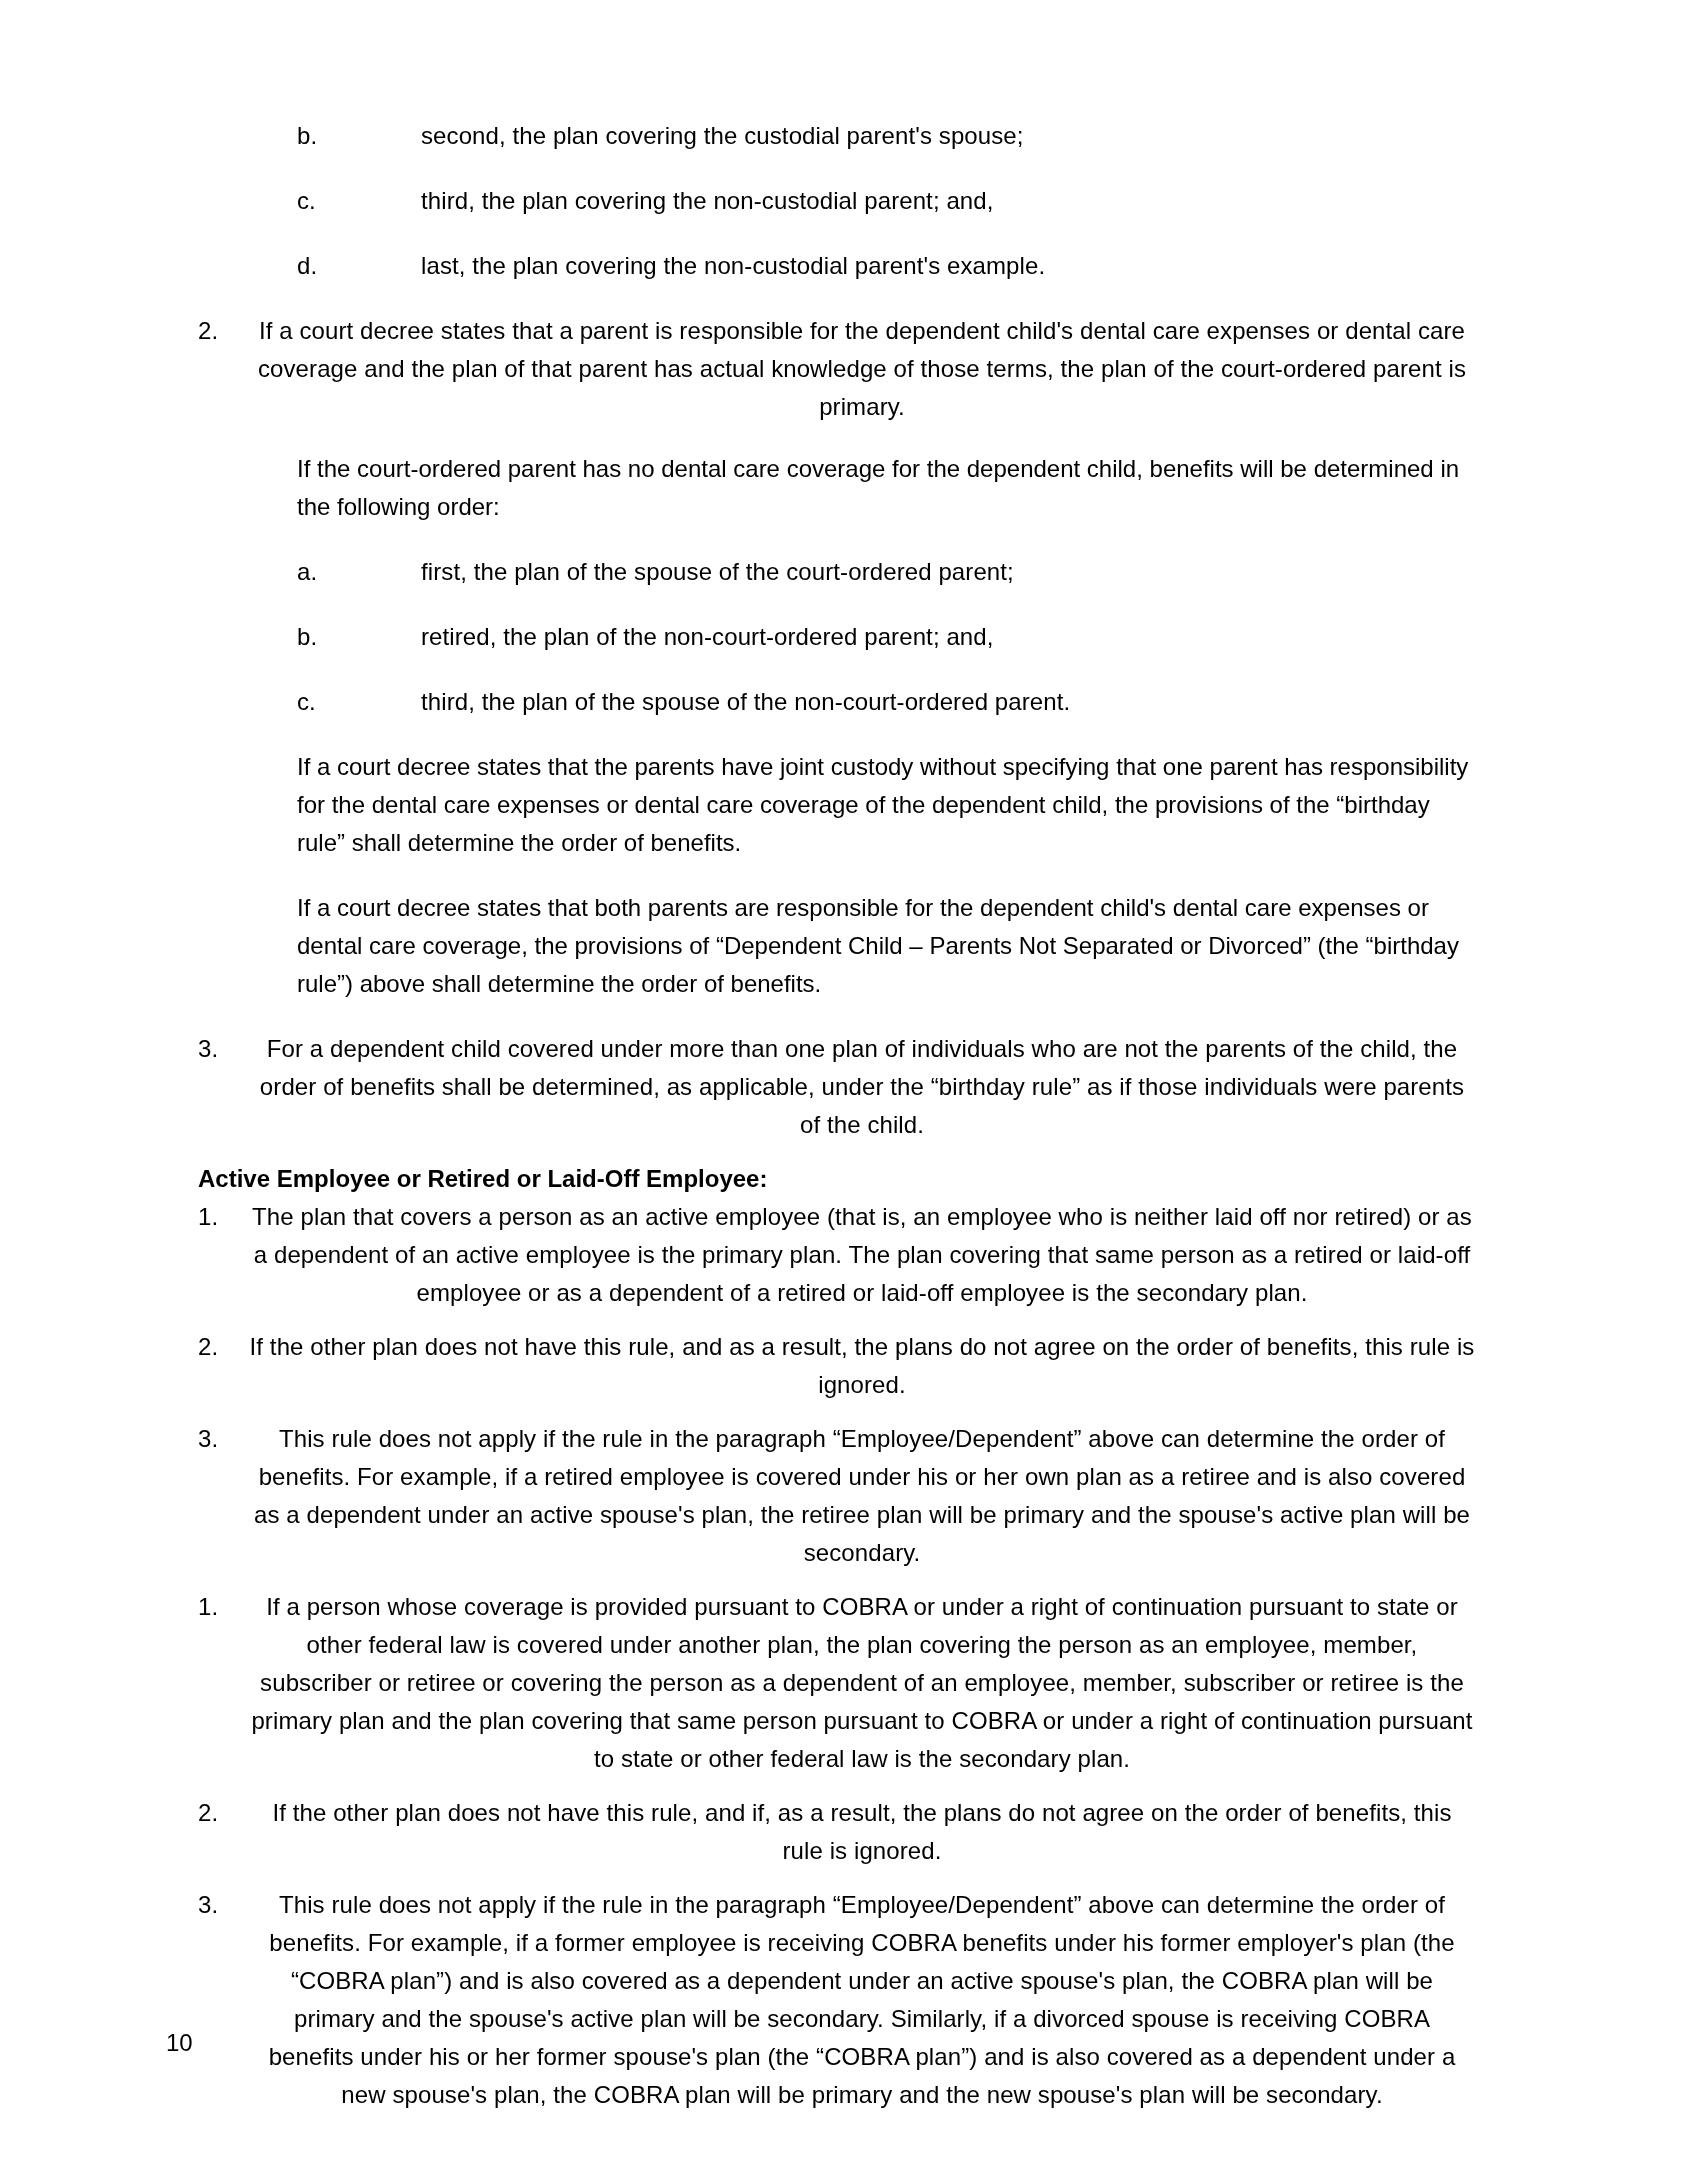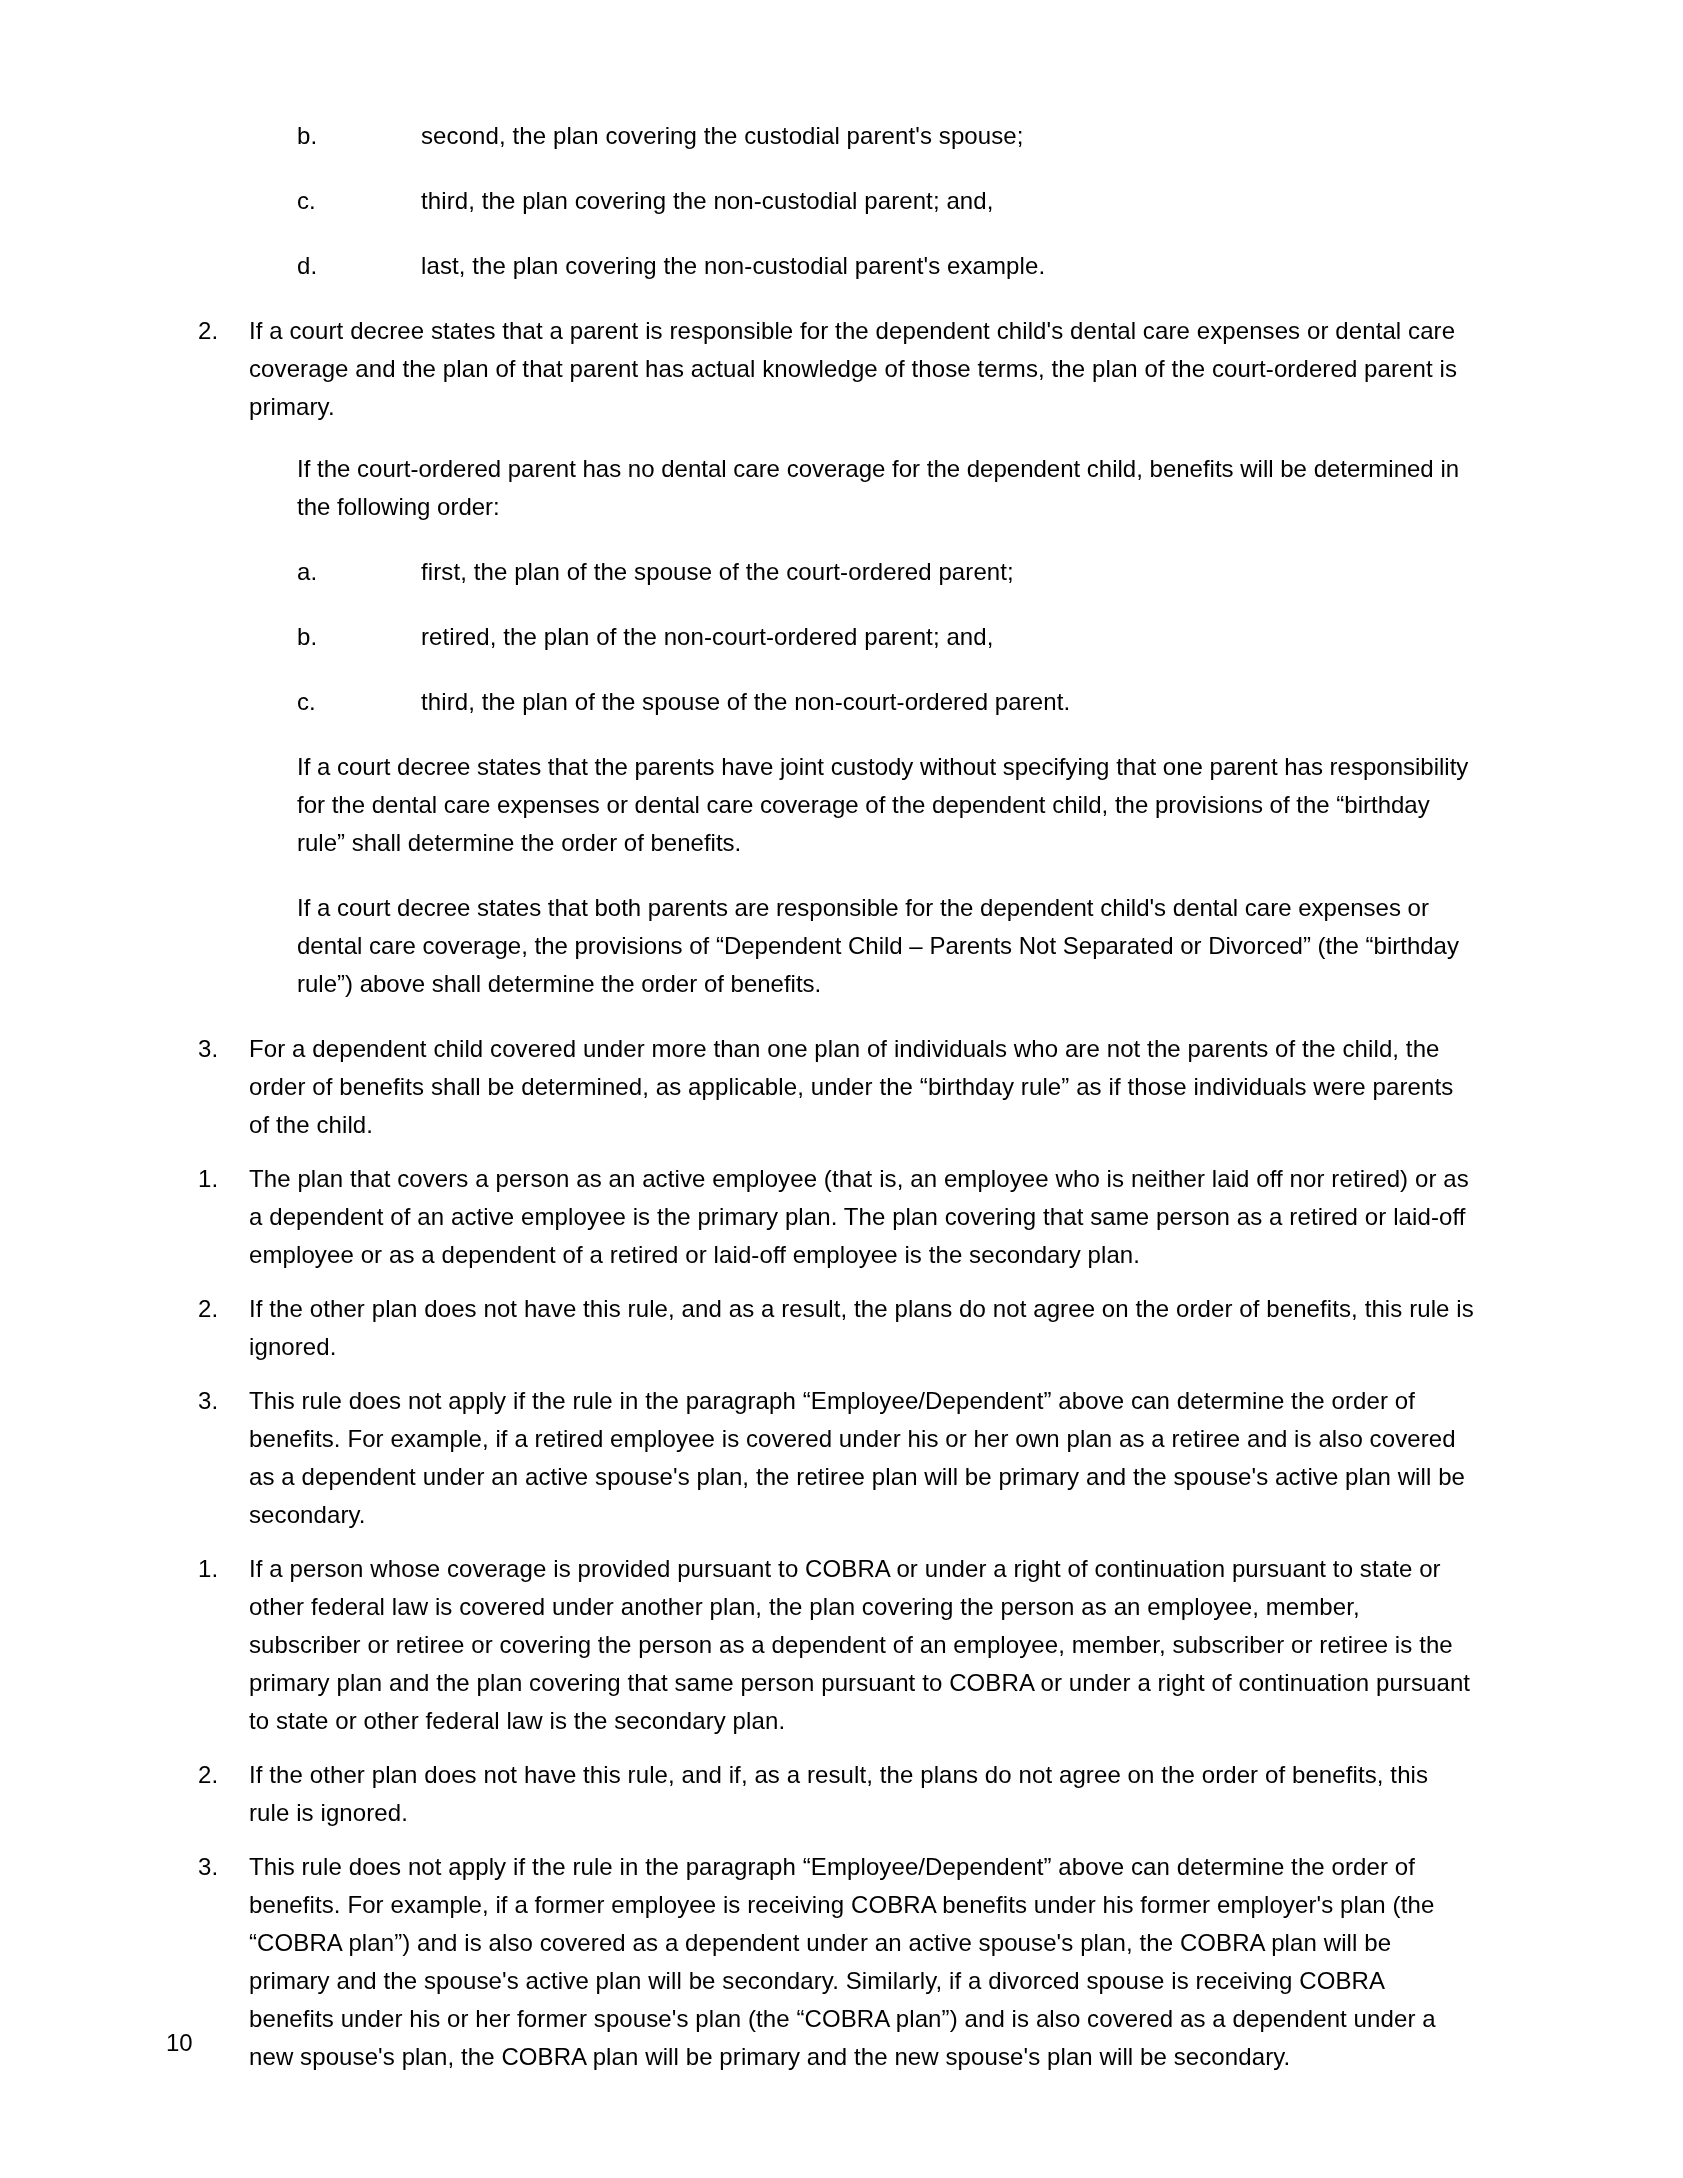--- a/index.html
+++ b/index.html
@@ -39,21 +39,21 @@
   .num-row {
     margin-bottom: 16px;
   }
   .num-row .marker {
     width: 51px;
     flex: 0 0 51px;
     text-align: left;
   }
   .num-row .body {
     flex: 1 1 auto;
-    text-align: left;
+    text-align: center;
     max-width: 1226px;
   }
 
   
   .let-row {
     margin-left: 99px;
     margin-bottom: 27px;
   }
   .let-row .marker {
     width: 77px;
@@ -125,20 +125,21 @@
       <div class="row let-row">
         <span class="marker">c.</span>
         <span class="body">third, the plan of the spouse of the non-court-ordered parent.</span>
       </div>
       <p class="para-100">If a court decree states that the parents have joint custody without specifying that one parent has responsibility for the dental care expenses or dental care coverage of the dependent child, the provisions of the “birthday rule” shall determine the order of benefits.</p>
       <p class="para-100">If a court decree states that both parents are responsible for the dependent child's dental care expenses or dental care coverage, the provisions of “Dependent Child – Parents Not Separated or Divorced” (the “birthday rule”) above shall determine the order of benefits.</p>
       <div class="row num-row">
         <span class="marker">3.</span>
         <span class="body">For a dependent child covered under more than one plan of individuals who are not the parents of the child, the order of benefits shall be determined, as applicable, under the “birthday rule” as if those individuals were parents of the child.</span>
       </div>
+      <h2 class="section-heading heading-block">Active Employee or Retired or Laid-Off Employee:</h2>
       <div class="row num-row">
         <span class="marker">1.</span>
         <span class="body">The plan that covers a person as an active employee (that is, an employee who is neither laid off nor retired) or as a dependent of an active employee is the primary plan.   The plan covering that same person as a retired or laid-off employee or as a dependent of a retired or laid-off employee is the secondary plan.</span>
       </div>
       <div class="row num-row">
         <span class="marker">2.</span>
         <span class="body">If the other plan does not have this rule, and as a result, the plans do not agree on the order of benefits, this rule is ignored.</span>
       </div>
       <div class="row num-row">
         <span class="marker">3.</span>

